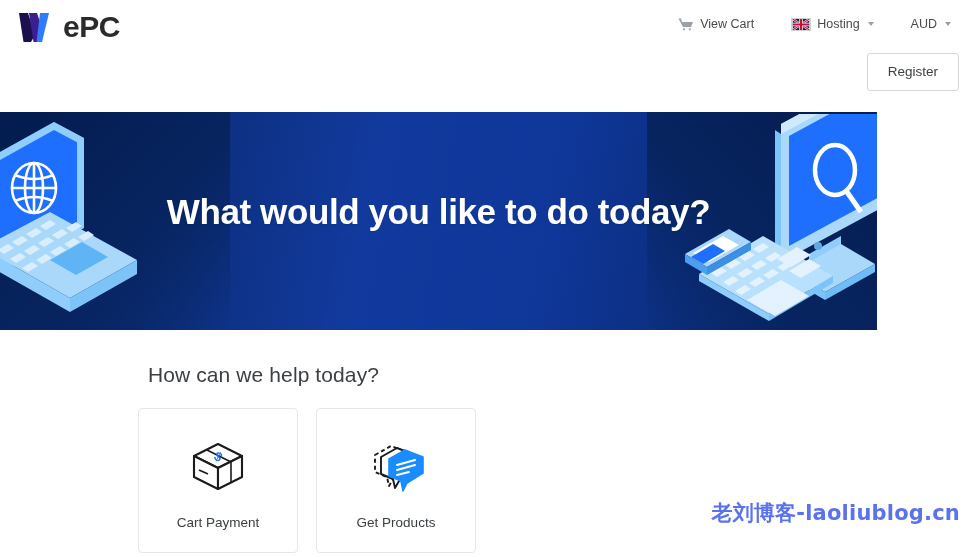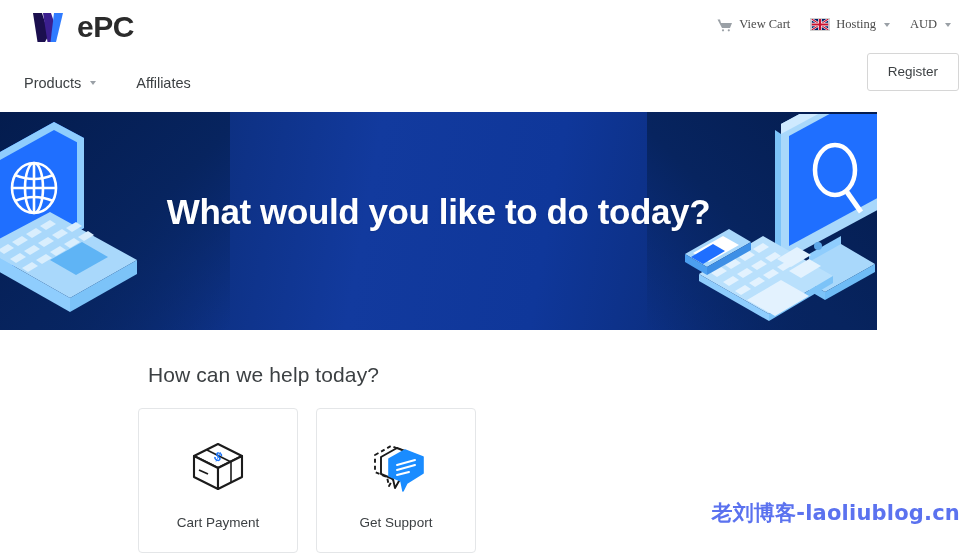--- a/index.html
+++ b/index.html
@@ -13,34 +13,34 @@
     -webkit-font-smoothing: antialiased;
   }
   .page { position: relative; width: 977px; height: 557px; background: #fff; }
 
   
   .topbar {
     position: absolute; top: 0; left: 0; right: 0; height: 53px;
     background: #fff;
   }
   .logo {
-    position: absolute; left: 32px; top: 8px;
+    position: absolute; left: 18px; top: 8px;
     height: 38px; display: flex; align-items: center;
     user-select: none;
   }
   .logo-svg { display: block; }
   .logo-text {
     font-size: 30px; font-weight: 700; letter-spacing: -0.5px;
     color: #2b2b2b; line-height: 1; margin-left: 1px;
     font-family: "Liberation Sans", sans-serif;
   }
   .utility {
     position: absolute; right: 16px; top: 14px;
-    display: flex; align-items: center; gap: 0px;
-    font-size: 12.5px; color: #555; font-family: Liberation Serif, serif;
+    display: flex; align-items: center; gap: 17px;
+    font-size: 12.5px; color: #555;
   }
   .util-item {
     display: flex; align-items: center; gap: 6px;
     padding: 3px 10px; cursor: pointer; white-space: nowrap;
     color: #4a4a4a;
   }
   .cart-icon { display: block; }
   .flag-icon { display: block; border: 0.5px solid #d0d0d0; }
   .caret {
     width: 0; height: 0; margin-left: 2px;
@@ -182,29 +182,20 @@
       <div class="util-item">
         <span>AUD</span>
         <span class="caret"></span>
       </div>
 
     </div>
   </div>
 
   <div class="navbar">
 
-    <div class="nav-links">
-      <div class="nav-link">
-        <span>Products</span>
-        <span class="caret"></span>
-      </div>
-      <div class="nav-link">
-        <span>Affiliates</span>
-      </div>
-    </div>
 
     <div class="nav-actions">
       <button class="btn btn-outline">Register</button>
     </div>
   </div>
 
   <div class="hero">
     <div class="hero-corner-l"></div>
     <div class="hero-corner-r"></div>
 
@@ -329,21 +320,21 @@
             <path d="M16,18 L32,9 L50,16 L50,32 L34,42 L30,49 L28,40 L16,35 Z" fill="#ffffff" stroke="#1b1b1b" stroke-width="1.9" stroke-linejoin="round"></path>
 
             <path d="M24,20 L40,11 L58,18 L58,34 L42,44 L38,52 L36,42 L24,37 Z" fill="#1a8cff" stroke="#1a8cff" stroke-width="1.6" stroke-linejoin="round"></path>
             <g stroke="#ffffff" stroke-width="2" stroke-linecap="round">
               <line x1="32" y1="26" x2="50" y2="21"></line>
               <line x1="32" y1="31" x2="50" y2="26"></line>
               <line x1="32" y1="36" x2="44" y2="33"></line>
             </g>
           </svg>
         </div>
-        <div class="card-label">Get Support</div>
+        <div class="card-label">Get Products</div>
       </div>
 
     </div>
 
     <div class="watermark">老刘博客-laoliublog.cn</div>
   </div>
 
 </div>
 
 </body></html>

